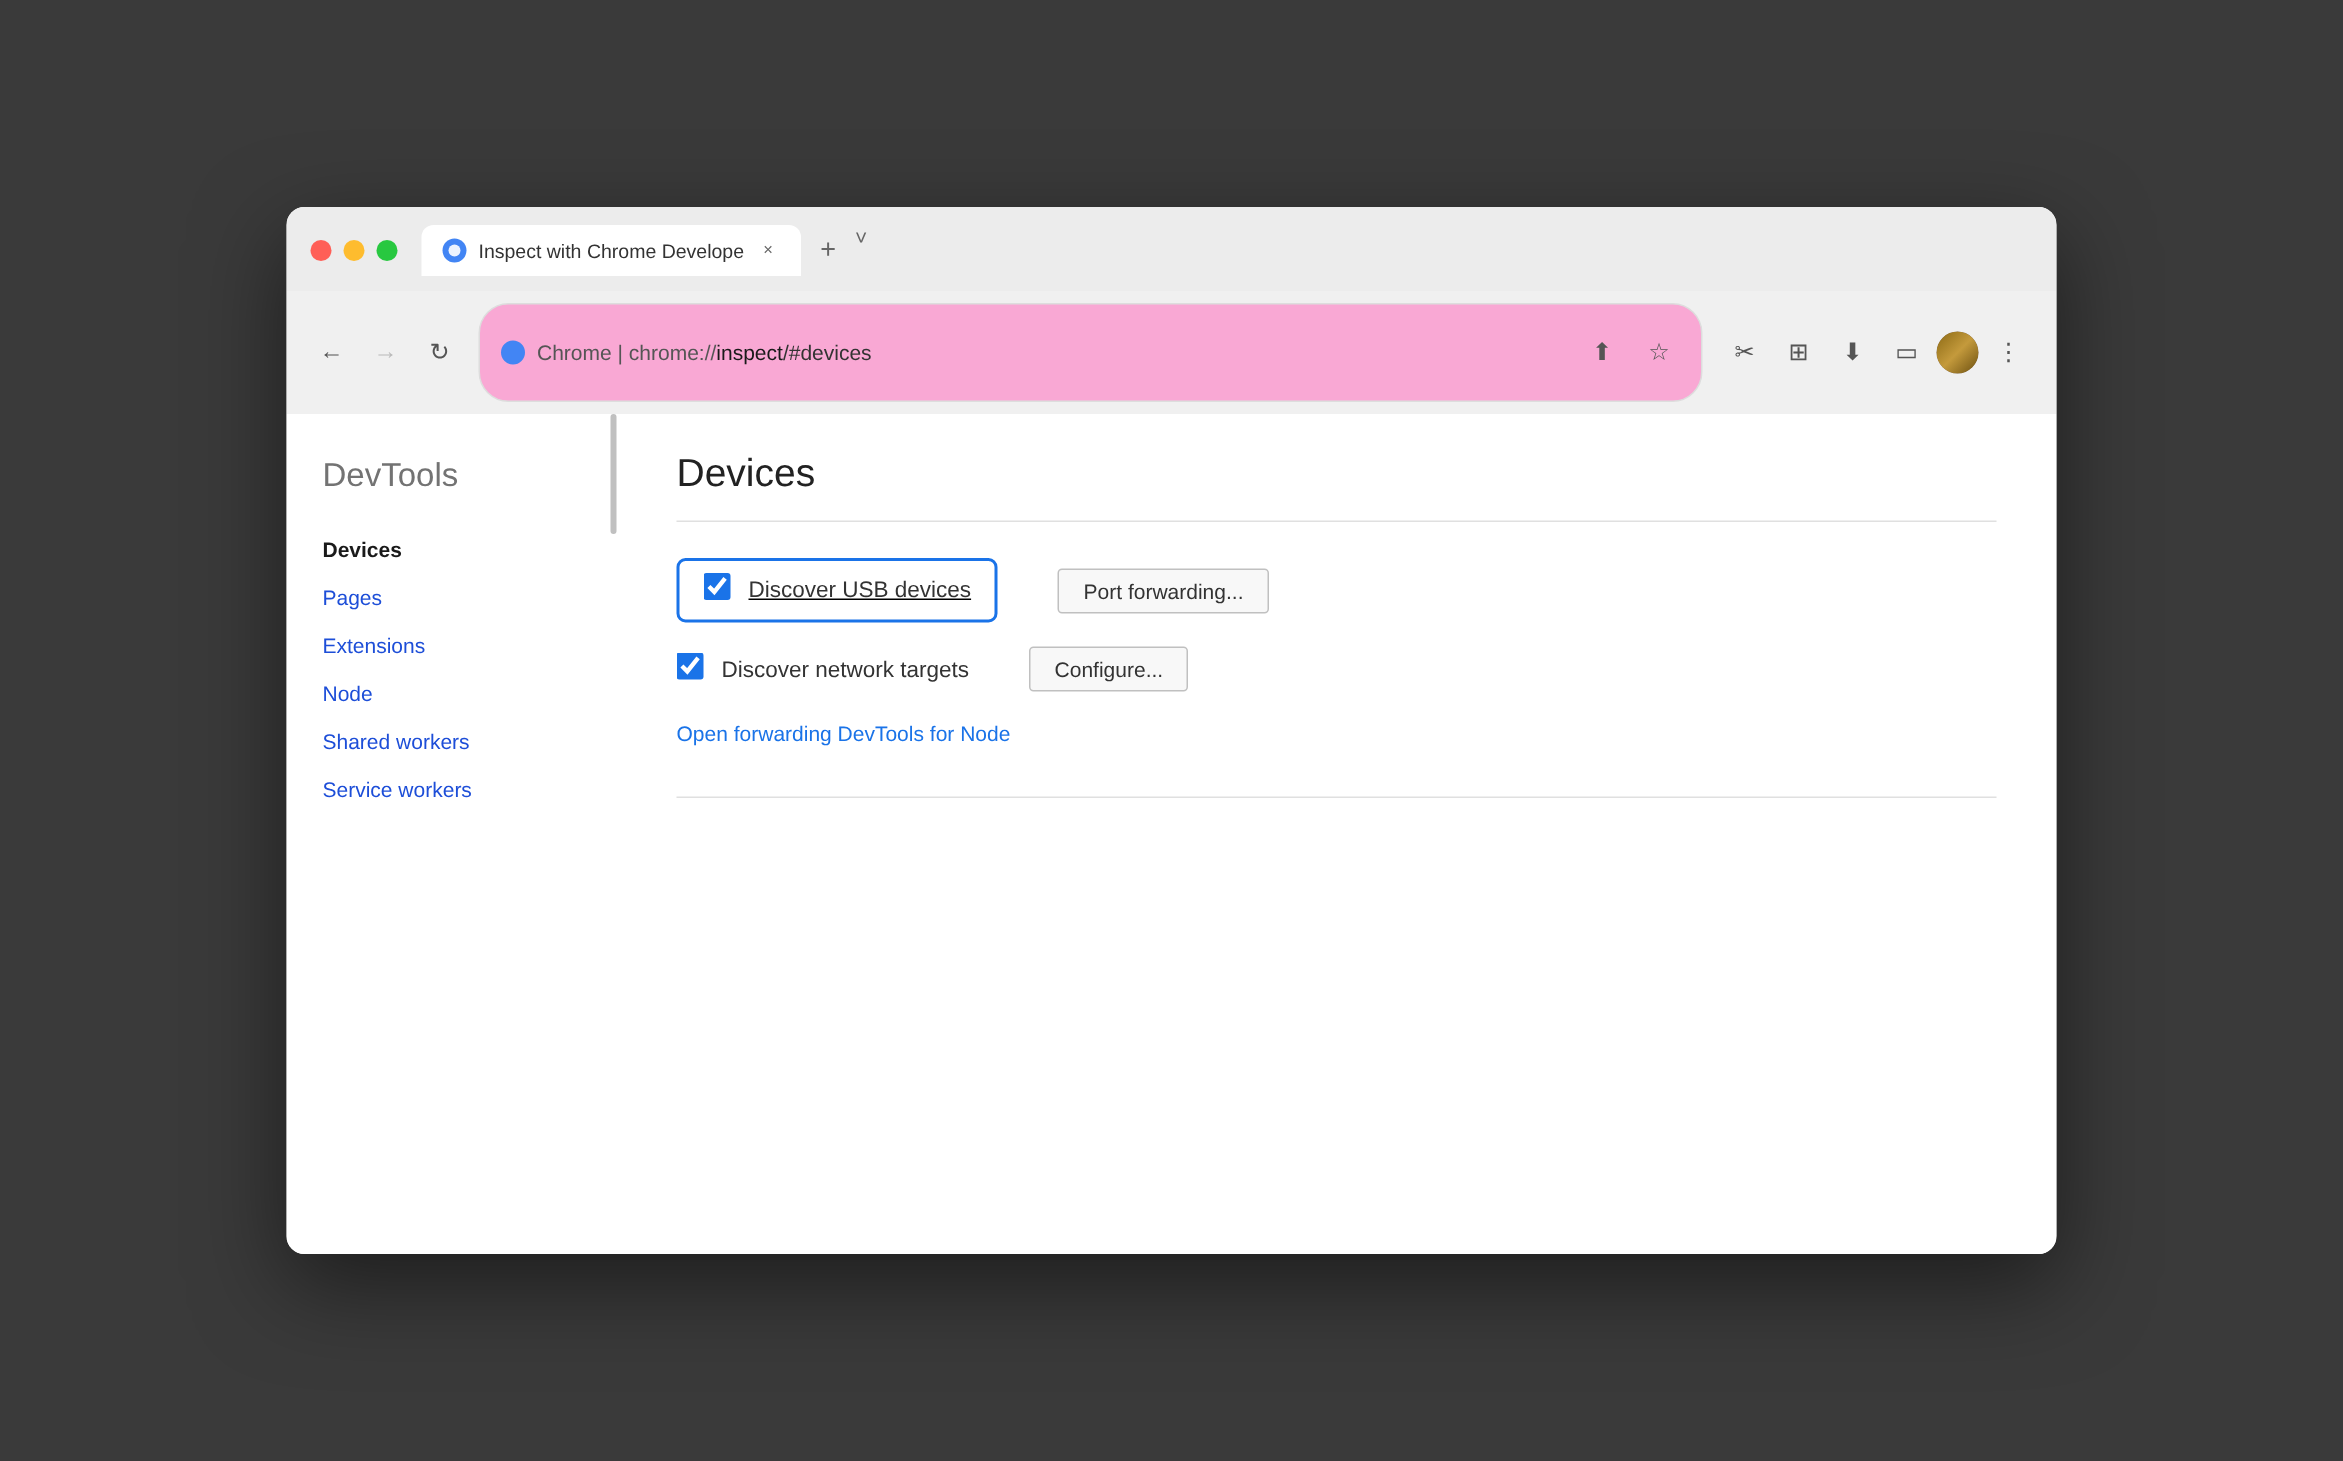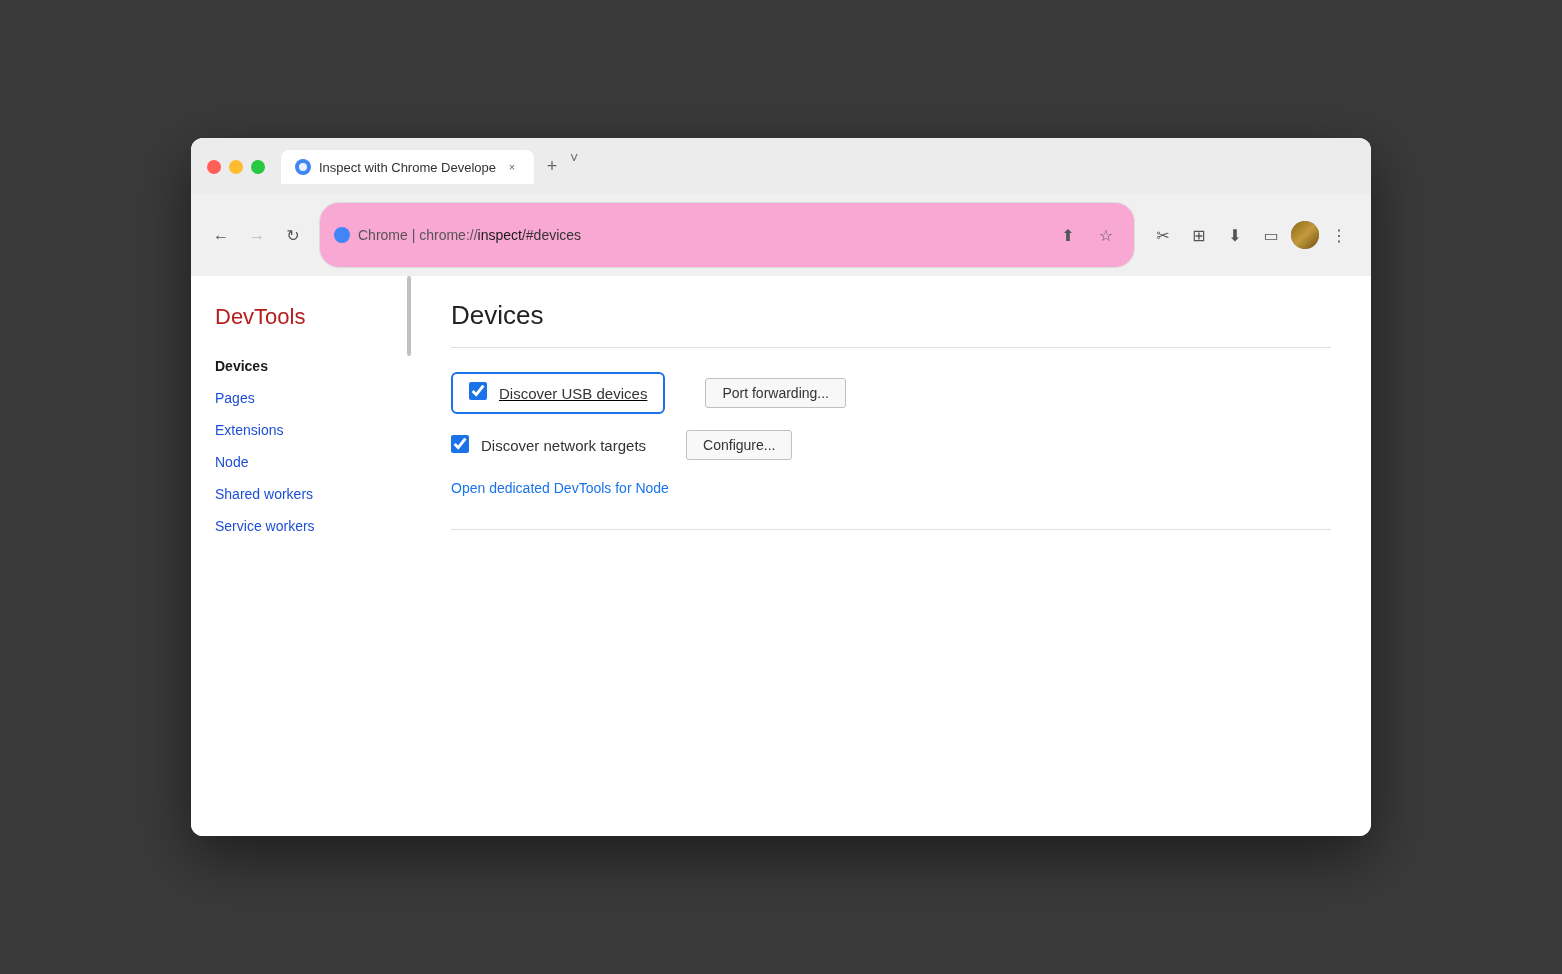--- a/index.html
+++ b/index.html
@@ -253,21 +253,21 @@
       width: 4px;
       height: 80px;
       background: #c0c0c0;
       border-radius: 2px;
     }
 
     .sidebar-header {
       padding: 4px 24px 20px;
       font-size: 22px;
       font-weight: 400;
-      color: #b91c1c;
+      color: #737373;
     }
 
     .sidebar-item {
       padding: 8px 24px;
       font-size: 14px;
       cursor: pointer;
       color: #1d4ed8;
     }
 
     .sidebar-item.active {
@@ -469,21 +469,21 @@
           <label class="checkbox-label">
             <div class="checkbox-wrapper">
               <input type="checkbox" checked="" style="">
             </div>
             <span>Discover network targets</span>
           </label>
           <button class="action-btn">Configure...</button>
         </div>
 
         <div>
-          <a class="link-btn">Open dedicated DevTools for Node</a>
+          <a class="link-btn">Open forwarding DevTools for Node</a>
         </div>
 
       </div>
 
       <hr class="bottom-divider">
     </div>
 
   </div>
 </div>
 

